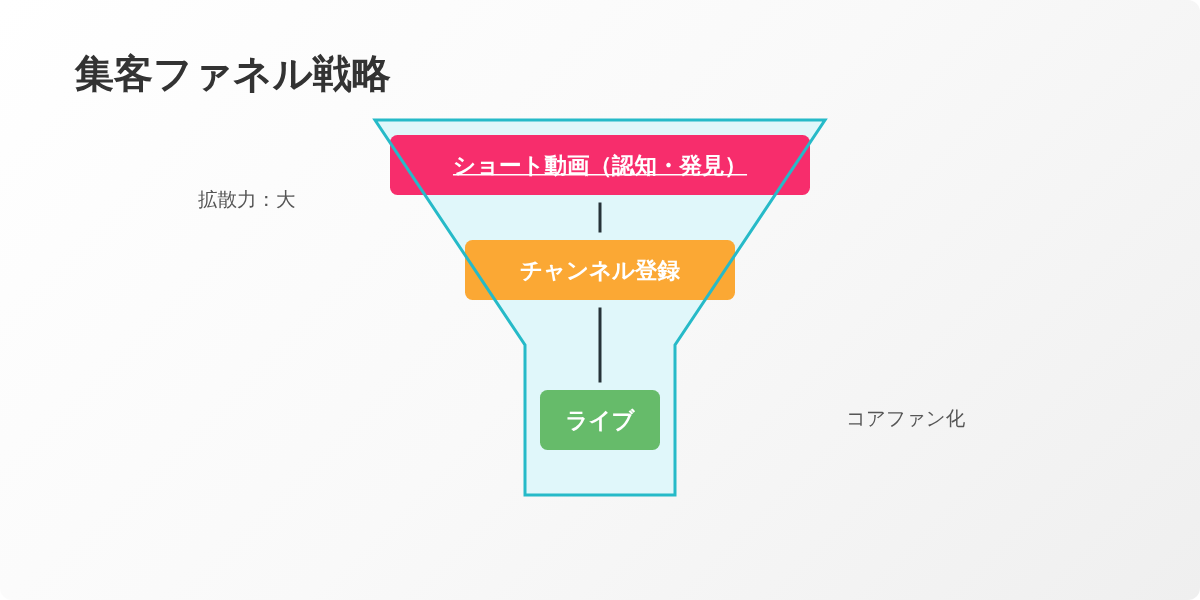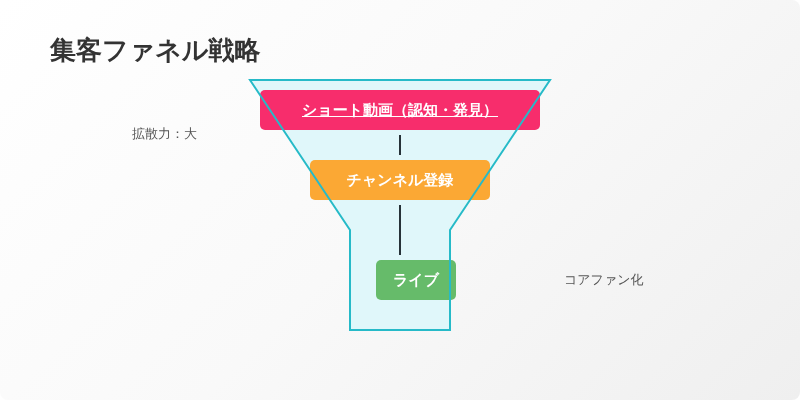--- a/index.html
+++ b/index.html
@@ -86,21 +86,21 @@
   <div class="side-label label-right">コアファン化</div>
 
   <div class="card card-pink" style="background:#f72d6c;text-decoration:underline;">
     <span>ショート動画（認知・発見）</span>
   </div>
 
   <div class="card card-orange" style="background:#fba834;text-align:right;">
     <span>チャンネル登録</span>
   </div>
 
-  <div class="card card-green" style="background:#66bb6a;margin-left:16px;">
+  <div class="card card-green" style="background:#66bb6a;">
     <span>ライブ</span>
   </div>
 
   <svg class="outline" viewBox="0 0 800 400">
     <polygon points="250,80 550,80 450,230 450,330 350,330 350,230" fill="none" stroke="#26bac8" stroke-width="2" stroke-linejoin="miter"></polygon>
   </svg>
 
 </div>
 
 </body></html>

